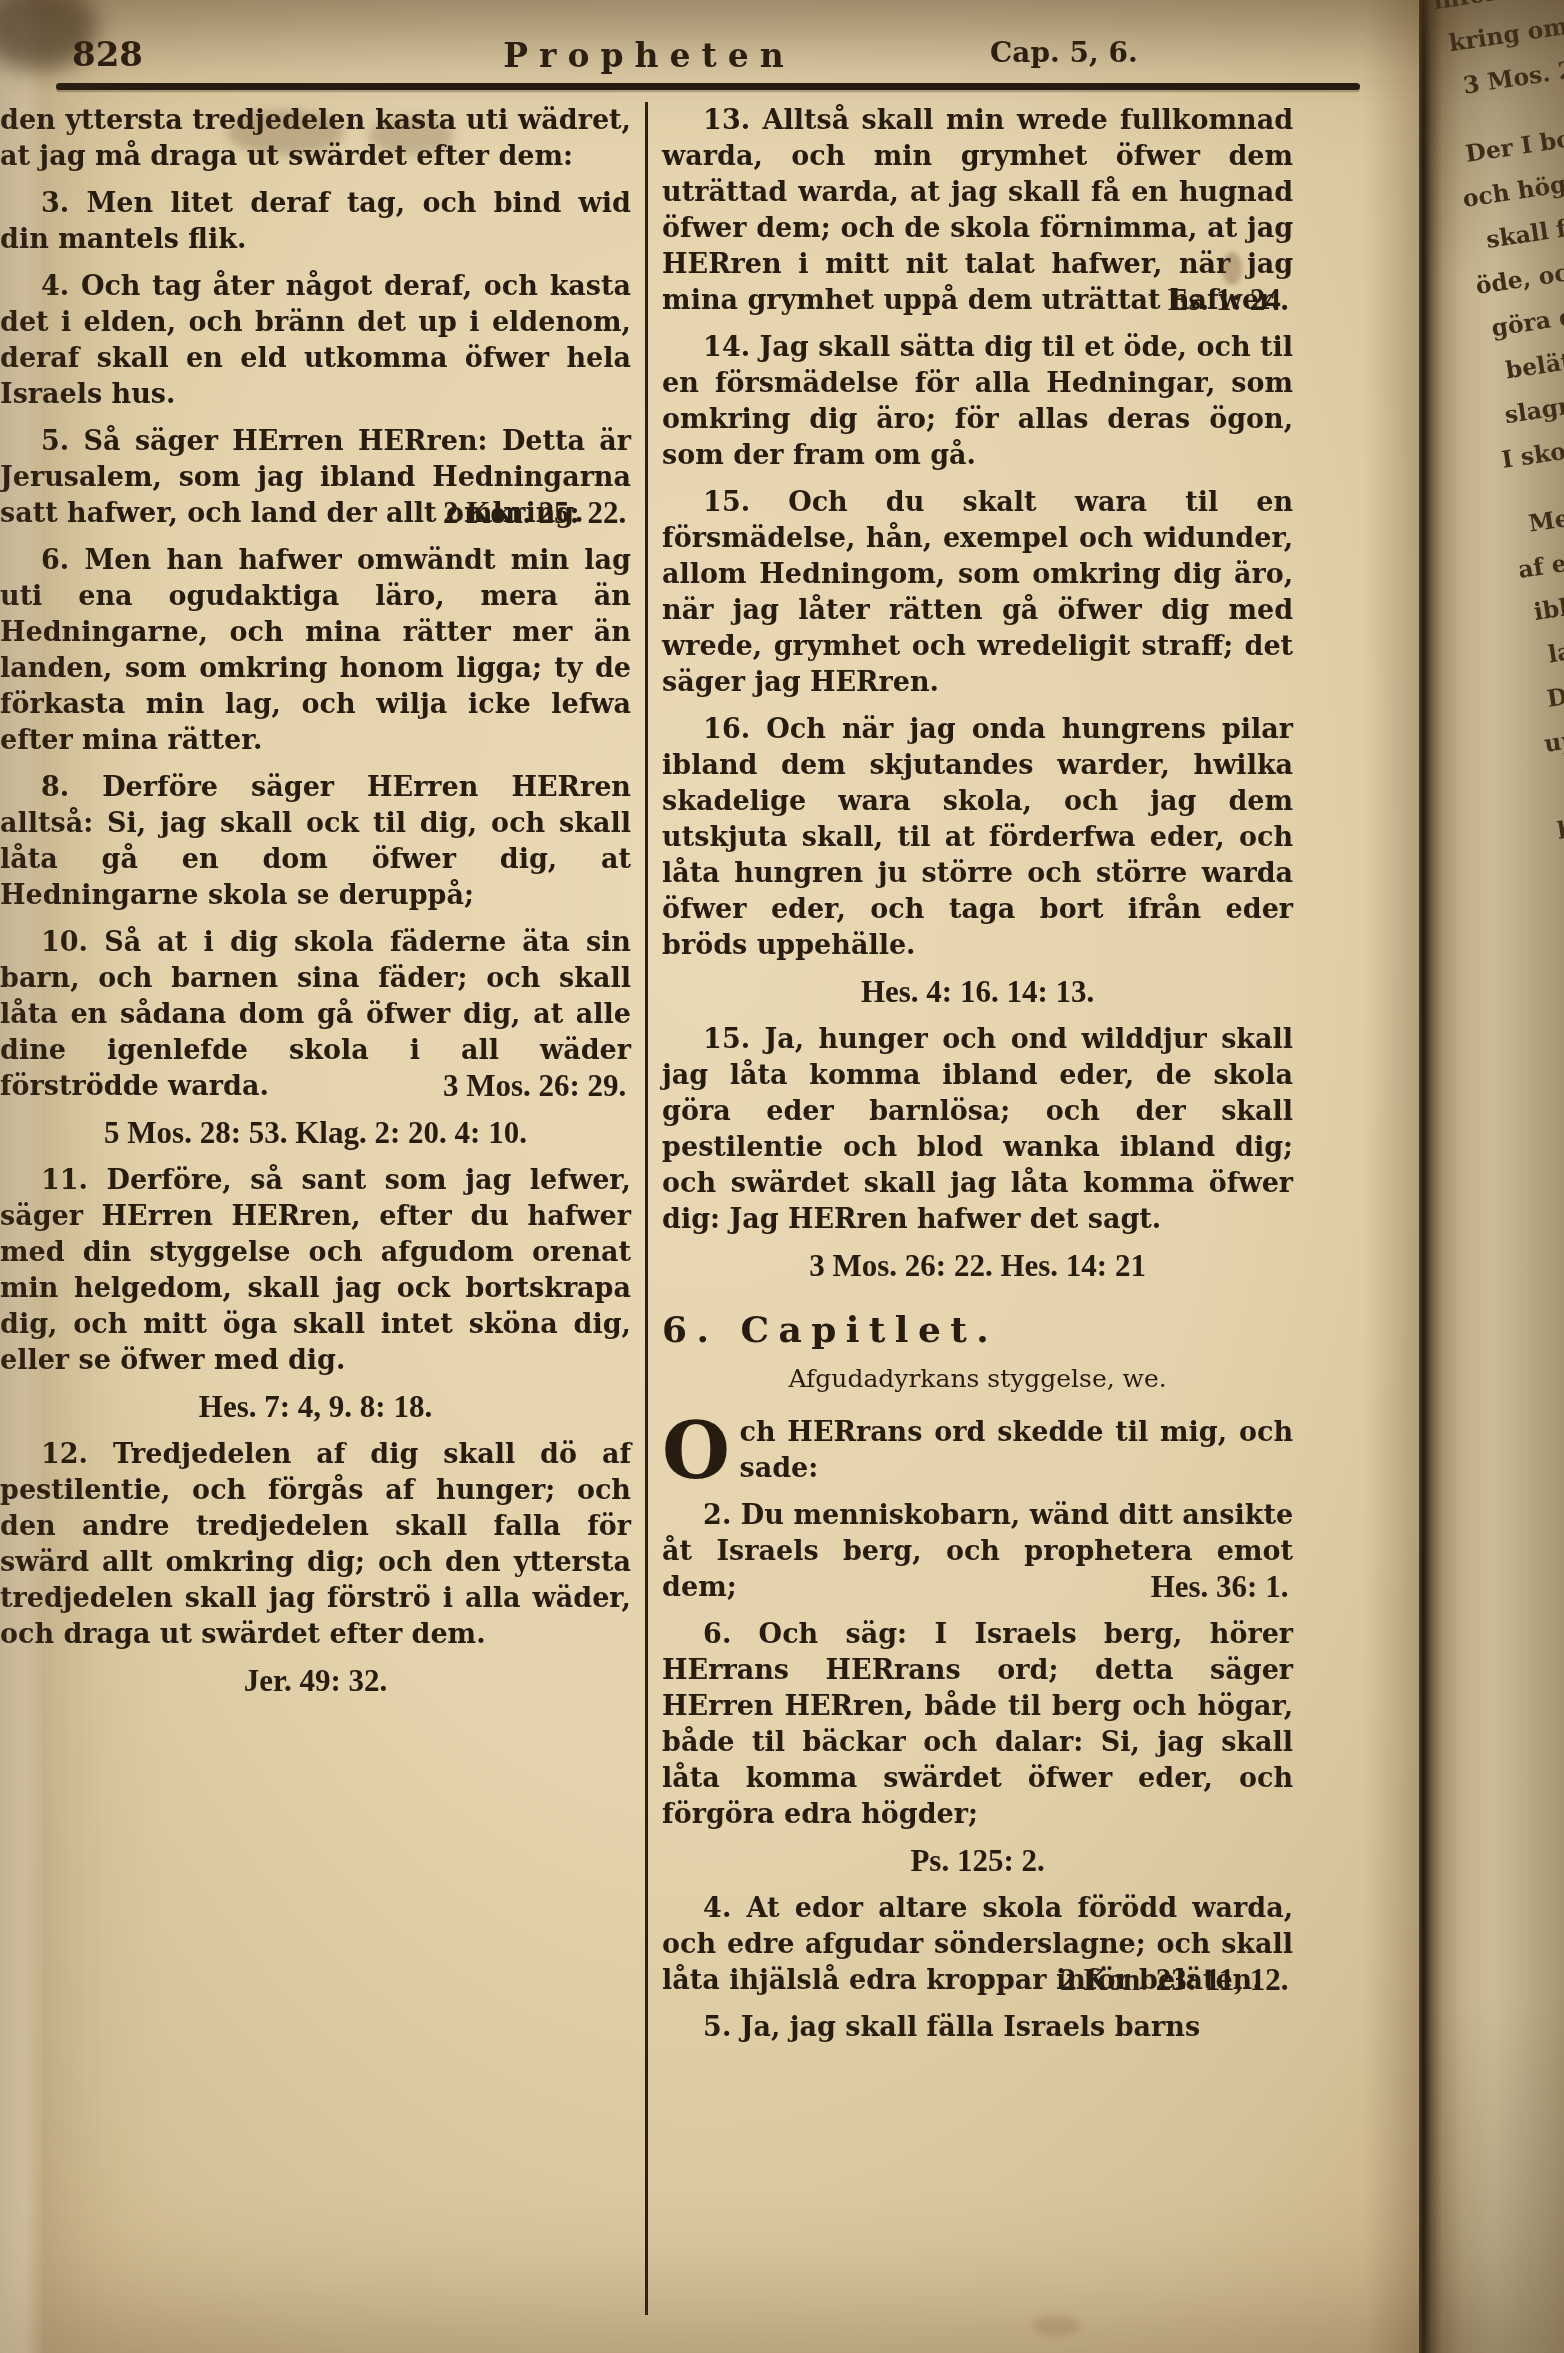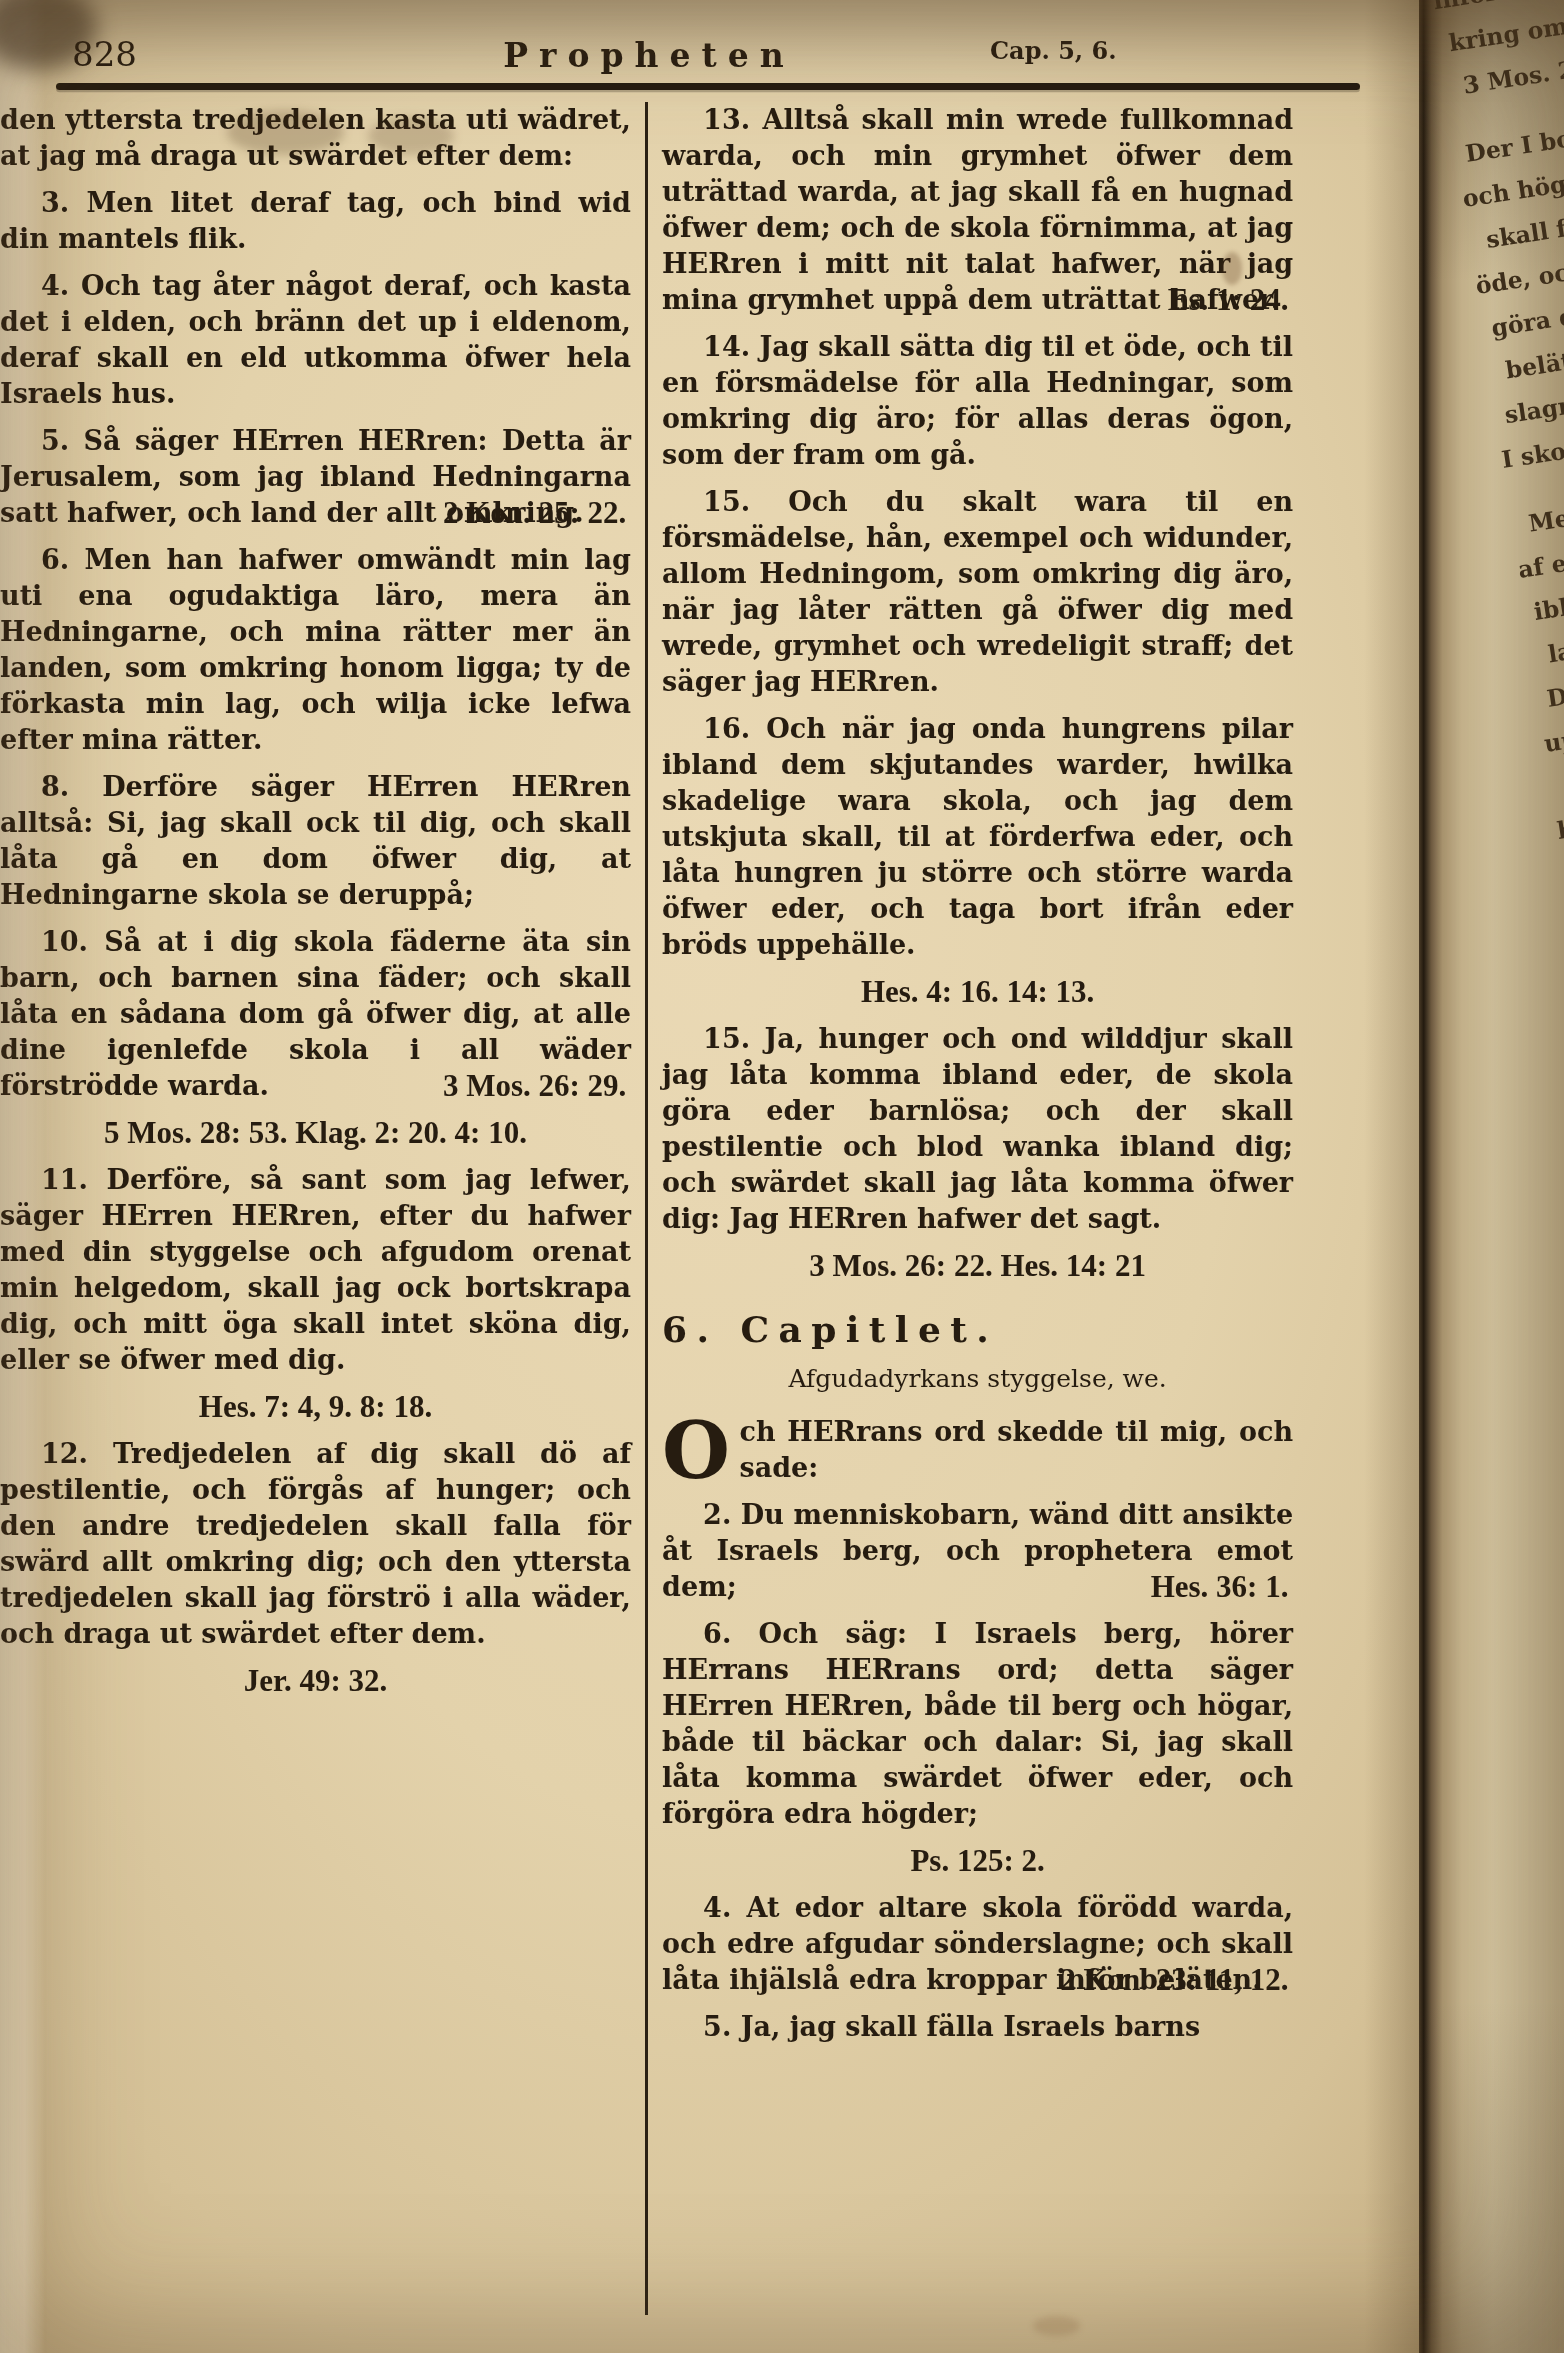--- a/index.html
+++ b/index.html
@@ -13,24 +13,24 @@
     background:radial-gradient(ellipse at 45% 38%, #ead9b5 0%, #e3d2ab 45%, #d5c197 76%, #bfa77b 100%);
     color:#261c10;
     overflow:hidden;
   }
   .left-edge{
     position:absolute;left:0;top:0;bottom:0;width:45px;
     background:linear-gradient(90deg,#f2e4c3 0%, #ecdcba 55%, rgba(236,220,186,0) 100%);
   }
   
   .header{position:absolute;top:34px;left:0;width:1420px;height:47px;}
-  .pagenum{position:absolute;left:72px;top:0;font-size:34px;font-weight:normal;}
+  .pagenum{position:absolute;left:72px;top:0;font-size:34px;font-weight:bold;}
   .htitle{position:absolute;left:649px;top:1.6px;transform:translateX(-50%);
     font-size:33px;font-weight:bold;letter-spacing:11px;}
-  .hchap{position:absolute;left:990px;top:1.6px;font-size:24px;font-weight:bold;}
+  .hchap{position:absolute;left:990px;top:1.6px;font-size:28px;font-weight:bold;}
   .head-rule{
     position:absolute;top:83px;left:56px;width:1304px;height:7px;
     background:#241b10;border-radius:3.9px;
     box-shadow:0 2.3px 0 rgba(36,27,16,.25);
   }
   
   .columns{
     position:absolute;top:102px;left:0;width:1420px;
     display:flex;align-items:stretch;
     box-sizing:border-box;

